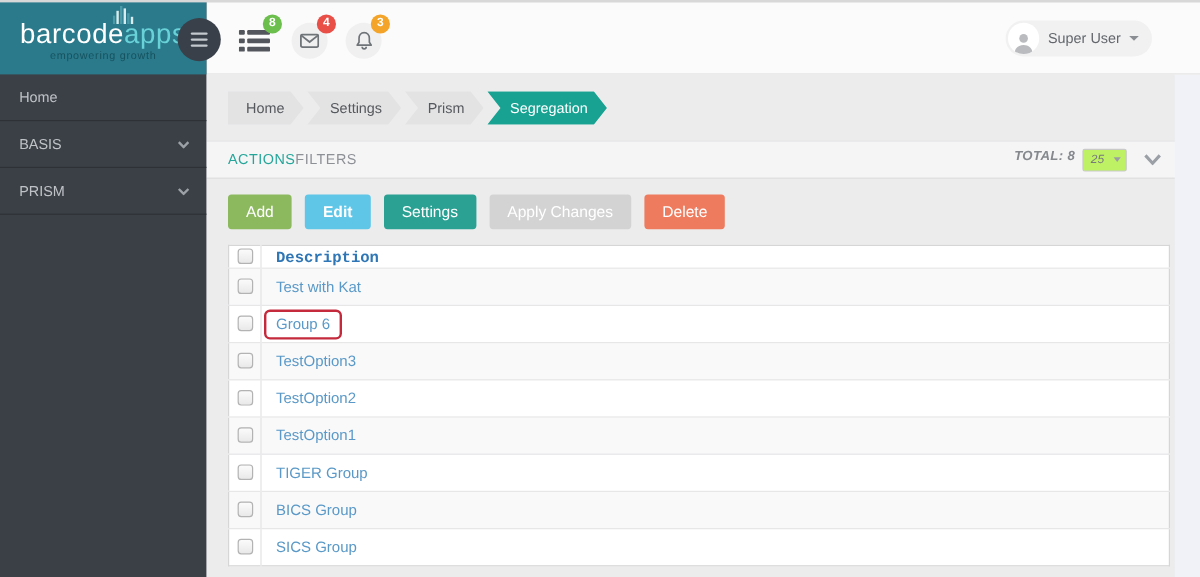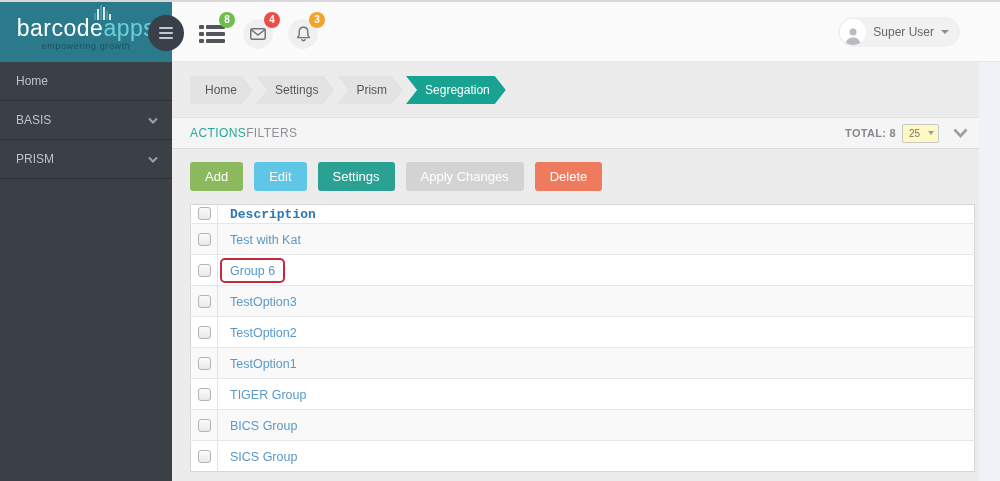--- a/index.html
+++ b/index.html
@@ -54,33 +54,33 @@
   .crumb { height:28px; line-height:28px; background:#e3e3e4; color:#55585c; font-size:12px;
     padding:0 16px 0 19px; margin-right:3px; cursor:pointer;
     clip-path:polygon(0 0, calc(100% - 11px) 0, 100% 50%, calc(100% - 11px) 100%, 0 100%, 11px 50%); }
   .crumb-first { clip-path:polygon(0 0, calc(100% - 11px) 0, 100% 50%, calc(100% - 11px) 100%, 0 100%); padding-left:15px; }
   .crumb-active { background:#18a292; color:#ffffff; }
 
   .actions-bar { height:32px; background:#f5f5f6; border-top:1px solid #e3e3e4; border-bottom:1px solid #dcdcdd;
     display:flex; align-items:center; padding:0 18px; }
   .tab-actions { color:#26a69a; font-size:12px; letter-spacing:.4px; cursor:pointer; }
   .tab-filters { color:#8d9196; font-size:12px; letter-spacing:.4px; cursor:pointer; }
-  .bar-right { margin-left:auto; display:flex; align-items:center; padding-right:14px; }
+  .bar-right { margin-left:auto; display:flex; padding-right:14px;font-style:italic; }
   .total-label { font-size:11px; font-weight:bold; color:#85898e; letter-spacing:.3px; margin-right:6px; }
-  .page-size { width:37px; height:19px; border:1px solid #c9c9c9; border-radius:2px; background:#fef9c3;
+  .page-size { width:37px; height:19px; border:1px solid #c9c9c9; border-radius:2px; background:#bef264;
     font-size:10px; color:#77797c; display:flex; align-items:center; justify-content:space-between;
     padding:0 4px 0 6px; cursor:pointer; }
   .select-caret { width:0; height:0; border-left:3px solid transparent; border-right:3px solid transparent; border-top:4px solid #9a9ea3; }
   .collapse-chevron { margin-left:14px; cursor:pointer; display:flex; align-items:center; }
 
   .btn-row { display:flex; gap:11px; padding:13px 18px 12px; }
   .btn { height:29px; border:none; border-radius:3px; color:#fff; font-size:13px; padding:0 15px;
     font-family:"Liberation Sans", sans-serif; cursor:pointer; }
   .btn-add { background:#8cb95e; }
-  .btn-edit { background:#5fc6e8; }
+  .btn-edit { background:#5fc6e8;font-weight:bold; }
   .btn-details { background:#2aa193; }
   .btn-delete { background:#ee7b5e; }
   .btn-apply { background:#d3d3d3; cursor:default; }
 
   .data-table { margin:1px 25px 0 18px; width:785px; background:#ffffff; border:1px solid #d6d6d7; border-collapse:collapse; }
   .data-table thead tr { height:18px;font-family:Liberation Mono, monospace; }
   .data-table tbody tr { height:31px; border-top:1px solid #e7e7e8; }
   .data-table tbody tr.odd { background:#f9f9fa; }
   .cb-cell { width:27px; border-right:1px solid #e3e3e4; text-align:center; }
   .cb { display:inline-block; width:13px; height:13px; border:1px solid #b3b3b3; border-radius:3px;

